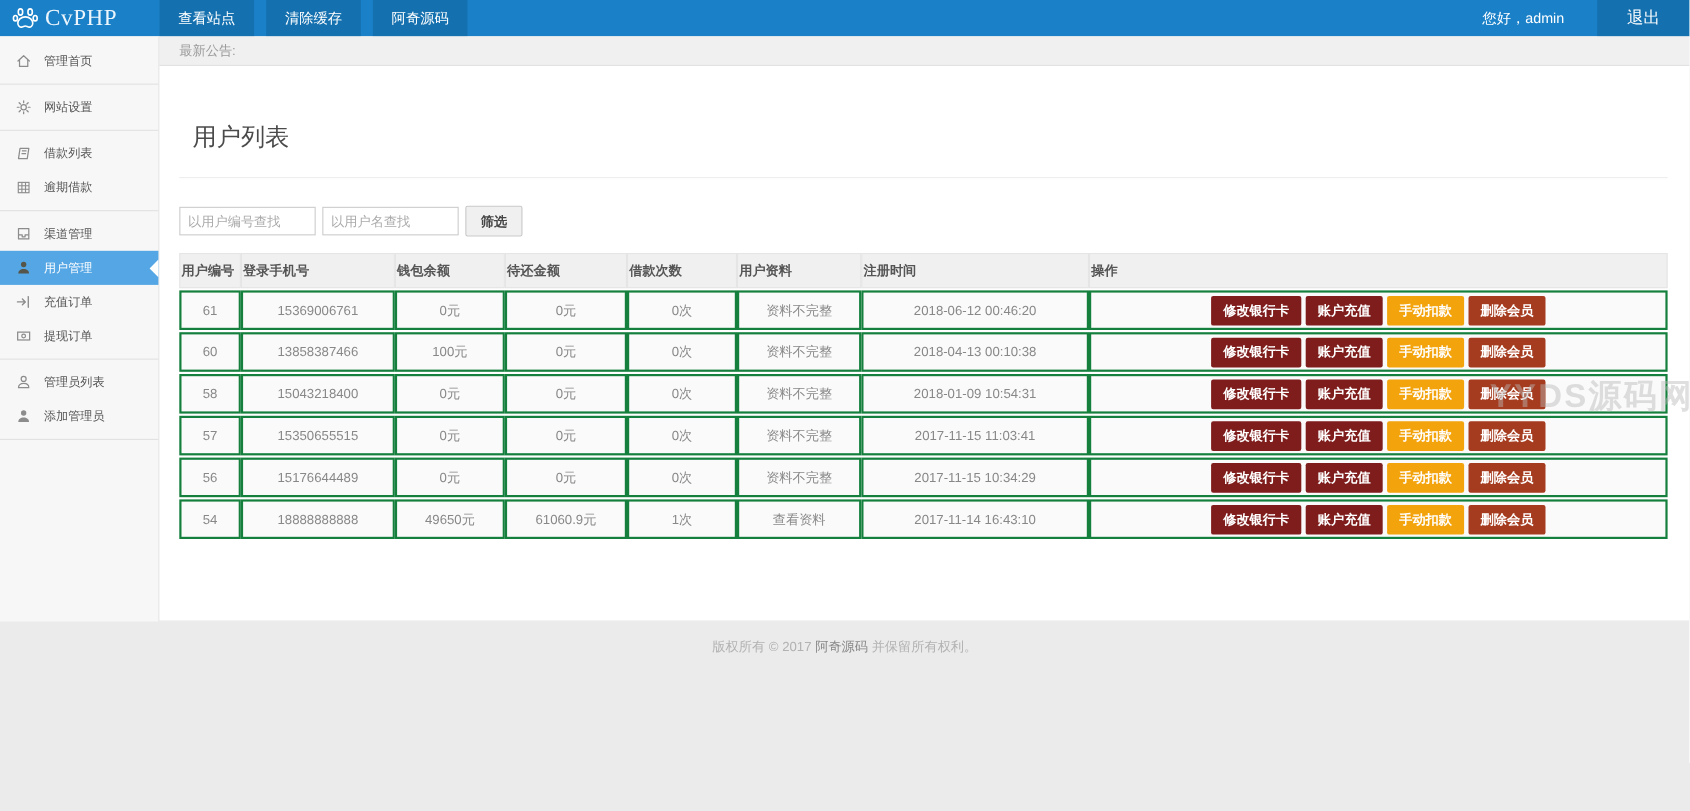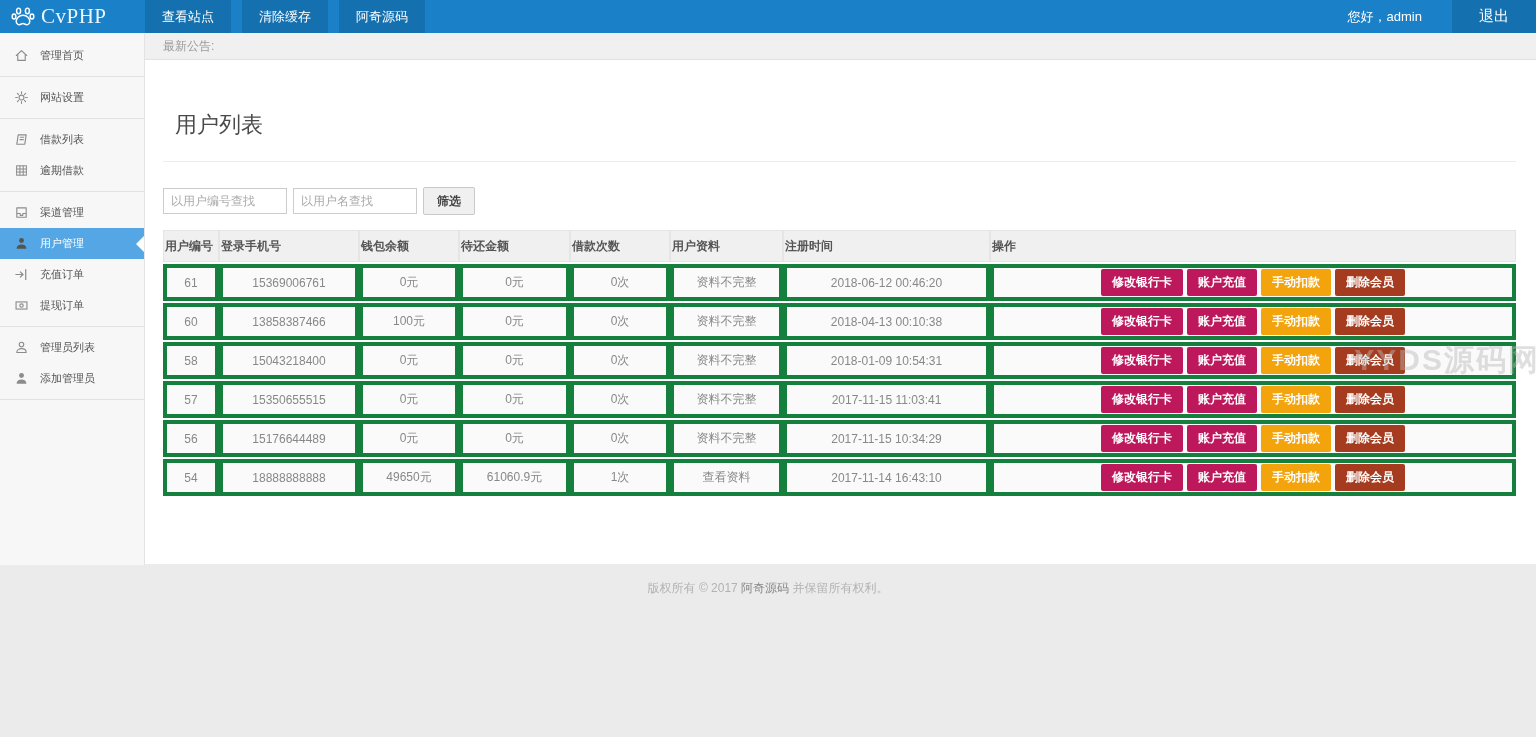--- a/index.html
+++ b/index.html
@@ -38,23 +38,23 @@
   .title-divider { border-bottom:1px solid #ededed; margin-top:21px; }
 
   .search-row { margin-top:25px; display:flex; align-items:center; }
   input.search { width:124px; height:26px; border:1px solid #ccc; padding:0 7px; font-size:12px; color:#555; margin-right:6px; outline:none; }
   input.search::placeholder { color:#aaa; }
   .filter-btn { height:28px; padding:0 13px; background:#f0f0f0; border:1px solid #c9c9c9; font-size:12px; color:#444; font-weight:bold; border-radius:2px; cursor:pointer; }
 
   
   table.users { width:100%; border-collapse:separate; border-spacing:0 2px; margin-top:13px; }
   table.users th { background:#f0f0f0; border:1px solid #e5e5e5; font-size:12px; color:#555; height:32px; font-weight:bold; text-align:left; }
-  table.users td { background:#fafafa; border:4px solid #15803d; font-size:12px; color:#888; height:36px; text-align:center; }
+  table.users td { background:#fafafa; border:2px solid #15803d; font-size:12px; color:#888; height:36px; text-align:center; }
   .action-btn { display:inline-block; margin:0 2px; padding:5px 11px; font-size:12px; font-weight:bold; color:#fff; border:none; border-radius:2px; cursor:pointer; font-family:inherit; }
-  .btn-blue   { background:#be185d; }
+  .btn-blue   { background:#7f1d1d; }
   .btn-orange { background:#f3a30b; }
   .btn-red    { background:#a63c1f; }
 
   .watermark { position:absolute; top:280px; right:-4px; font-size:30px; font-weight:bold; color:rgba(185,185,185,0.45); letter-spacing:2px; white-space:nowrap; pointer-events:none; z-index:5; }
 
   
   .footer-area { height:172px; }
   .footer { text-align:center; font-size:12px; color:#b2b2b2; padding-top:15px; }
   .footer .site-link { color:#888; cursor:pointer; }
 </style>

